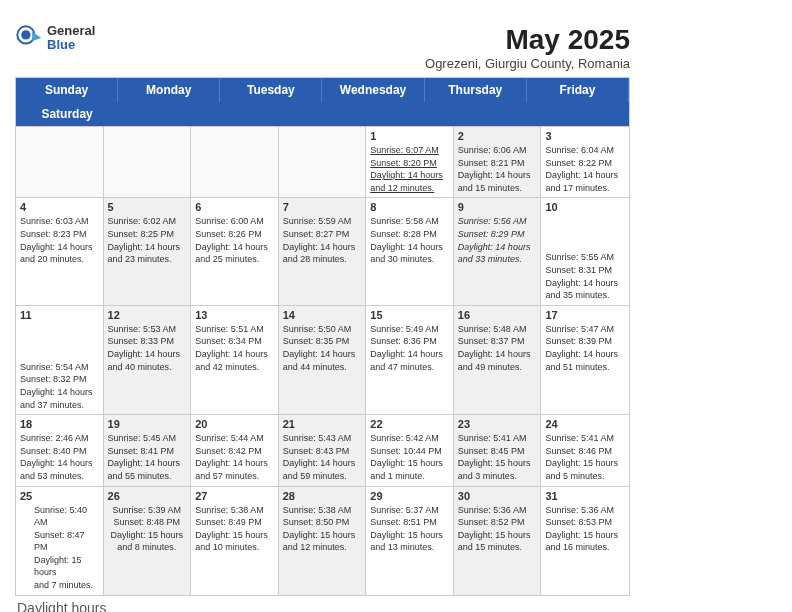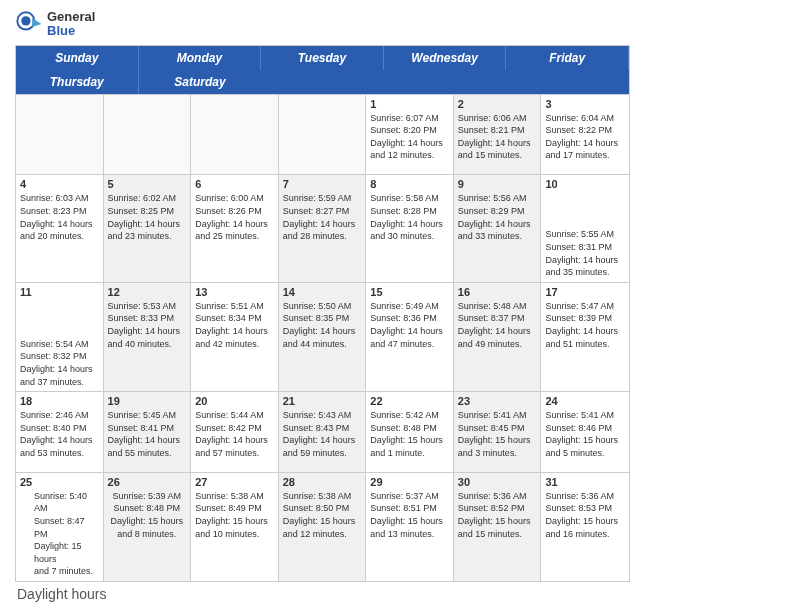--- a/index.html
+++ b/index.html
@@ -6,21 +6,21 @@
     body {
       font-family: Arial, sans-serif;
       background: #fff;
       width: 792px;
       height: 612px;
       overflow: hidden;
     }
     .page {
       width: 645px;
       height: 612px;
-      padding: 10px 15px;
+      padding: 24px 15px;
       display: flex;
       flex-direction: column;
     }
     .header {
       display: flex;
       justify-content: space-between;
       align-items: flex-start;
       margin-bottom: 6px;
     }
     .logo {
@@ -54,23 +54,22 @@
       color: #444;
     }
     .calendar {
       flex: 1;
       display: flex;
       flex-direction: column;
       border: 1px solid #ccc;
     }
     .cal-header {
       display: grid;
-      grid-template-columns: repeat(5, 1fr);
+      grid-template-columns: repeat(6, 1fr);
       background: #2a5db0;
-      font-style: italic;
     }
     .cal-header-cell {
       color: #fff;
       font-size: 12px;
       font-weight: bold;
       text-align: center;
       padding: 5px 2px;
       border-right: 1px solid #4a7dd0;
     }
     .cal-header-cell:last-child { border-right: none; }
@@ -125,42 +124,44 @@
         <circle cx="14" cy="14" r="11" fill="none" stroke="#2a5db0" stroke-width="2.5"></circle>
         <circle cx="14" cy="14" r="6" fill="#2a5db0"></circle>
         <polygon points="22,10 34,18 22,22" fill="#4a9fd0"></polygon>
       </svg>
       <div class="logo-text">
         <span class="logo-general">General</span>
         <span class="logo-blue">Blue</span>
       </div>
     </div>
     <div class="title-block">
+      <div class="month-title">May 2025</div>
+      <div class="location">Ogrezeni, Giurgiu County, Romania</div>
     </div>
   </div>
 
   <div class="calendar">
     <div class="cal-header">
     <div class="cal-header-cell">Sunday</div>
         <div class="cal-header-cell">Monday</div>
         <div class="cal-header-cell">Tuesday</div>
         <div class="cal-header-cell">Wednesday</div>
+        <div class="cal-header-cell">Thursday</div>
         <div class="cal-header-cell">Friday</div>
-        <div class="cal-header-cell">Thursday</div>
         <div class="cal-header-cell">Saturday</div>
       </div>
     <div class="cal-body">
     <div class="cal-row">
           <div class="cal-cell empty"></div>
           <div class="cal-cell empty"></div>
           <div class="cal-cell empty"></div>
           <div class="cal-cell empty"></div>
           <div class="cal-cell">
             <div class="day-num">1</div>
-            <div class="cell-info" style="white-space: pre-line;">Sunrise: 6:07 AM
+            <div class="cell-info" style="white-space: pre-line; text-decoration: underline;">Sunrise: 6:07 AM
 Sunset: 8:20 PM
 Daylight: 14 hours
 and 12 minutes.</div>
           </div>
           <div class="cal-cell shaded">
             <div class="day-num">2</div>
             <div class="cell-info" style="white-space: pre-line;">Sunrise: 6:06 AM
 Sunset: 8:21 PM
 Daylight: 14 hours
 and 15 minutes.</div>
@@ -204,21 +205,21 @@
           </div>
           <div class="cal-cell">
             <div class="day-num">8</div>
             <div class="cell-info" style="white-space: pre-line;">Sunrise: 5:58 AM
 Sunset: 8:28 PM
 Daylight: 14 hours
 and 30 minutes.</div>
           </div>
           <div class="cal-cell shaded">
             <div class="day-num">9</div>
-            <div class="cell-info" style="white-space: pre-line;">Sunrise: 5:56 AM
+            <div class="cell-info" style="white-space: pre-line; font-style: italic;">Sunrise: 5:56 AM
 Sunset: 8:29 PM
 Daylight: 14 hours
 and 33 minutes.</div>
           </div>
           <div class="cal-cell">
             <div class="day-num">10</div>
             <div class="cell-info" style="white-space: pre-line; margin-top: 36px;">Sunrise: 5:55 AM
 Sunset: 8:31 PM
 Daylight: 14 hours
 and 35 minutes.</div>
@@ -300,21 +301,21 @@
           <div class="cal-cell shaded">
             <div class="day-num">21</div>
             <div class="cell-info" style="white-space: pre-line;">Sunrise: 5:43 AM
 Sunset: 8:43 PM
 Daylight: 14 hours
 and 59 minutes.</div>
           </div>
           <div class="cal-cell">
             <div class="day-num">22</div>
             <div class="cell-info" style="white-space: pre-line;">Sunrise: 5:42 AM
-Sunset: 8:48 PM
+Sunset: 10:44 PM
 Daylight: 15 hours
 and 1 minute.</div>
           </div>
           <div class="cal-cell shaded">
             <div class="day-num">23</div>
             <div class="cell-info" style="white-space: pre-line;">Sunrise: 5:41 AM
 Sunset: 8:45 PM
 Daylight: 15 hours
 and 3 minutes.</div>
           </div>

